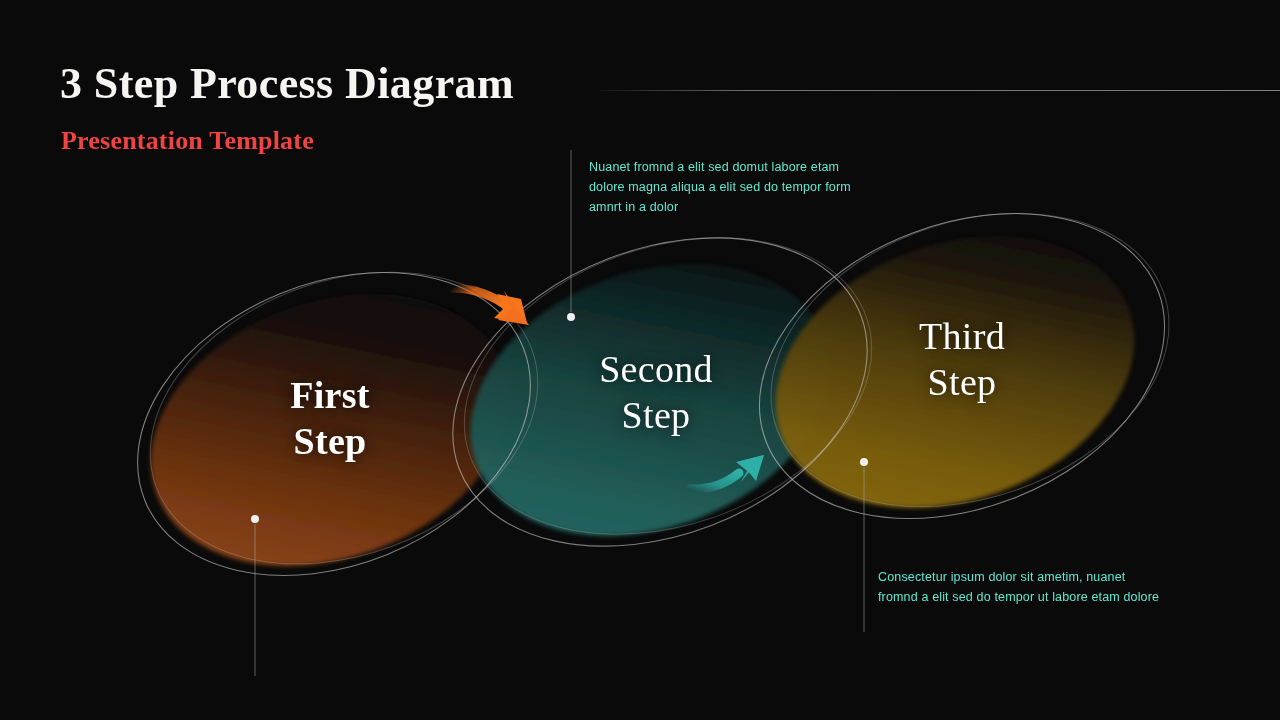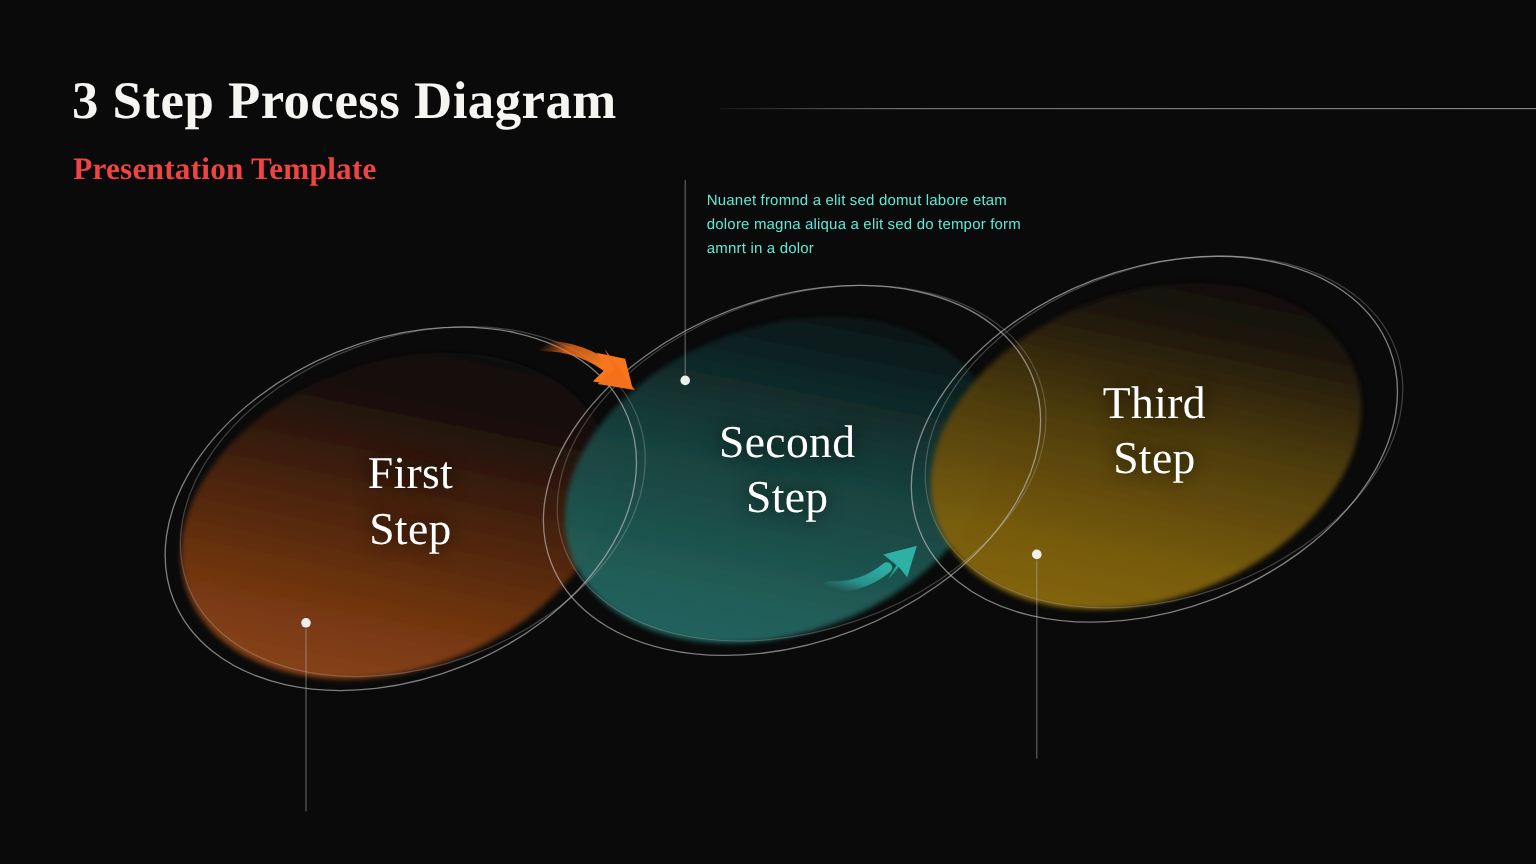--- a/index.html
+++ b/index.html
@@ -67,21 +67,21 @@
     font-weight: normal;
     color: #ffffff;
     text-align: center;
     line-height: 46px;
     font-size: 38px;
     letter-spacing: 0.3px;
     text-shadow: 0 0 14px rgba(0,0,0,0.75);
     pointer-events: none;
   }
   .step-label .l2 { display: block; }
-  #step-label-1 { left: 264px; top: 372px; width: 156px; }
+  #step-label-1 { left: 252px; top: 372px; width: 156px; font-weight: bold; }
   #step-label-2 { left: 578px; top: 346px; width: 156px; }
   #step-label-3 { left: 884px; top: 313px; width: 156px; }
 
   
   .callout {
     position: absolute;
     font-family: Liberation Sans, sans-serif;
     font-size: 12.5px;
     line-height: 20px;
     color: #5eead4;
@@ -196,14 +196,15 @@
   <div class="step-label" id="step-label-2">
     <span>Second</span>
     <span class="l2">Step</span>
   </div>
   <div class="step-label" id="step-label-3">
     <span>Third</span>
     <span class="l2">Step</span>
   </div>
 
   <div class="callout" id="callout-top">Nuanet fromnd a elit sed domut labore etam dolore magna aliqua a elit sed do tempor form amnrt in a dolor</div>
+  <div class="callout" id="callout-right">Consectetur ipsum dolor sit ametim, nuanet fromnd a elit sed do tempor ut labore etam dolore</div>
 
 </div>
 
 </body></html>

